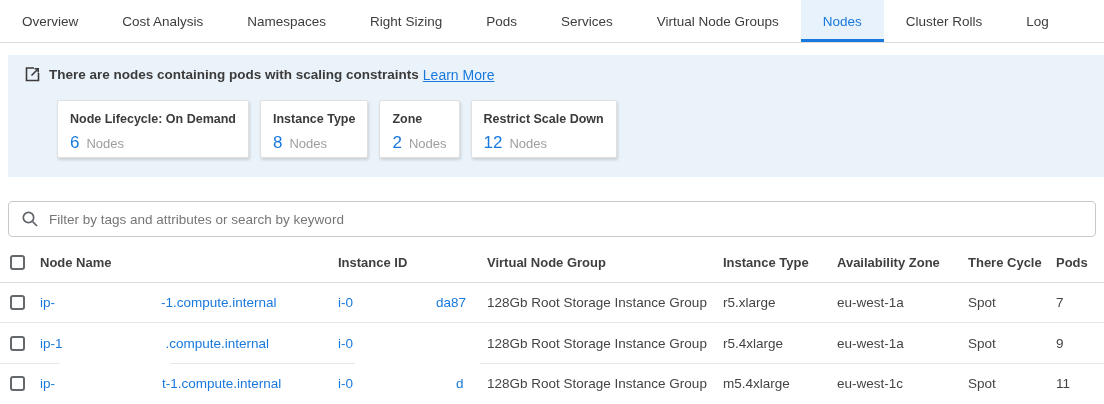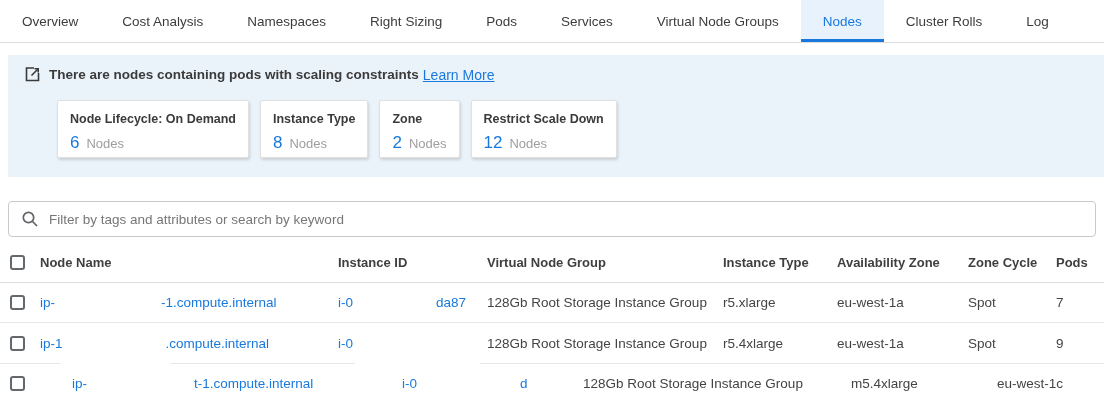--- a/index.html
+++ b/index.html
@@ -35,21 +35,21 @@
   .searchbar input::placeholder { color:#767676; opacity:1; }
 
   
   .table { position:absolute; left:0; right:0; top:243px; }
   .grid-row { display:grid; grid-template-columns:40px 298px 149px 236px 114px 131px 88px auto;
               align-items:center; height:40px; position:relative; }
   .thead { border-bottom:1px solid #dedede; }
   .th { font-size:13px; font-weight:700; color:#3f3f3f; white-space:nowrap; }
   .trow { border-bottom:1px solid #e7e7e7; }
   .trow.no-border { border-bottom:none; }
-  .trow:last-child { border-bottom:none; height:41px;gap:32px; }
+  .trow:last-child { border-bottom:none; height:41px; }
   .td { font-size:13.5px; color:#444; white-space:nowrap; overflow:hidden; }
   .td.blue { color:#1878dd; cursor:pointer; }
   .cell-check { display:flex; justify-content:flex-start; padding-left:10px; }
   .checkbox { width:15px; height:15px; border:2px solid #63686d; border-radius:3px; background:#fff;
               display:inline-block; cursor:pointer; }
   .redact { display:inline-block; height:1px; vertical-align:middle; }
   .seg { position:absolute; bottom:-1px; height:1px; background:#e7e7e7; }
 </style>
 </head>
 <body>
@@ -127,21 +127,21 @@
 
     <div class="grid-row thead">
       <div class="cell-check">
           <span class="checkbox"></span>
         </div>
       <div class="th">Node Name</div>
       <div class="th">Instance ID</div>
       <div class="th">Virtual Node Group</div>
       <div class="th">Instance Type</div>
       <div class="th">Availability Zone</div>
-      <div class="th">Zone Cycle</div>
+      <div class="th">There Cycle</div>
       <div class="th">Pods</div>
     </div>
 
     <div class="grid-row trow">
       <div class="cell-check">
           <span class="checkbox"></span>
         </div>
       <div class="td blue">
         <span>ip-</span><span class="redact" style="width:106px"></span><span>-1.compute.internal</span>
       </div>

